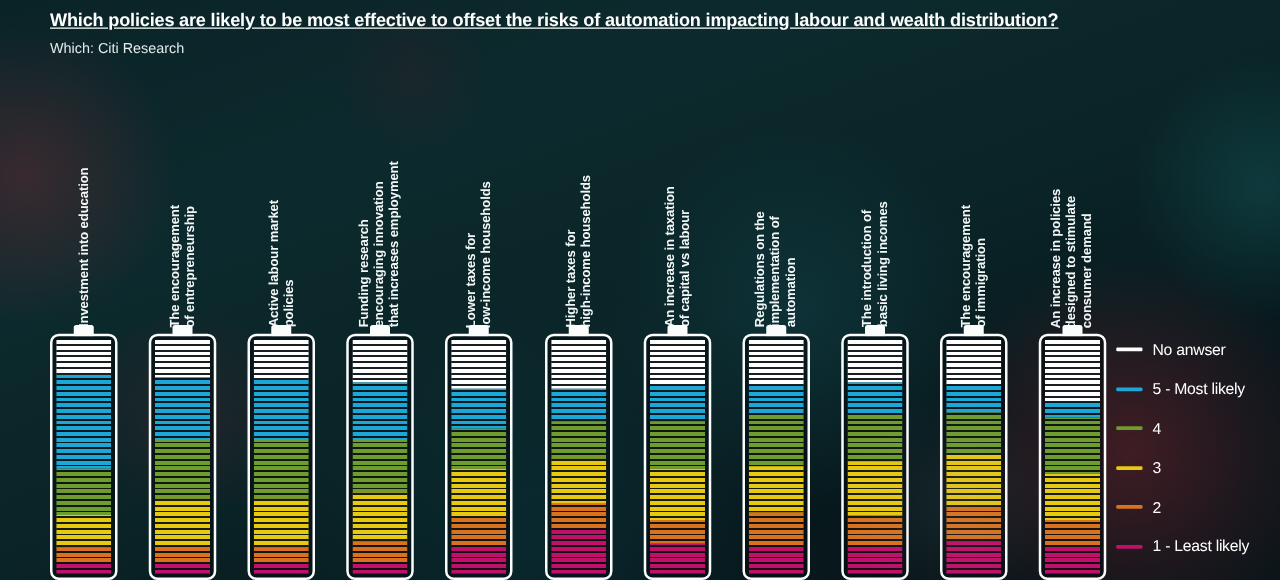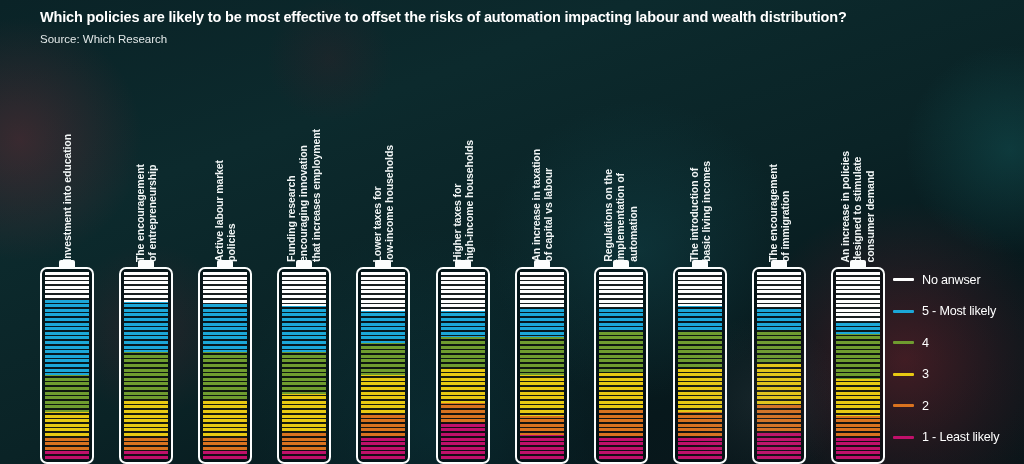--- a/index.html
+++ b/index.html
@@ -29,21 +29,21 @@
     background:
       radial-gradient(circle 90px at 330px 60px, rgba(70,30,40,.25) 0%, rgba(0,0,0,0) 70%),
       radial-gradient(circle 120px at 760px 400px, rgba(150,150,160,.10) 0%, rgba(0,0,0,0) 70%);
     pointer-events:none;
   }
 
   
   .header { position: absolute; left: 40px; top: 8px; width: 960px; z-index: 5; }
   .title {
     font-size: 14.5px; font-weight: bold; color: #ffffff;
-    letter-spacing: -0.15px; line-height: 1.25; white-space: nowrap;
+    letter-spacing: -0.15px; line-height: 1.25; white-space: nowrap; text-decoration: underline;
   }
   .source { font-size: 11.5px; color: #e3e9e9; margin-top: 7px; }
 
   
   .cols { position: absolute; left: 0; top: 0; width: 1024px; height: 464px; }
 
   .col { position: absolute; top: 74px; width: 54px; height: 390px; }
 
   .col-label-box {
     position: absolute; left: -9px; top: 0;
@@ -102,21 +102,21 @@
     white-space: nowrap; letter-spacing: -0.2px;
   }
 </style>
 </head>
 <body>
 
 <div id="stage">
 
   <div class="header">
     <div class="title">Which policies are likely to be most effective to offset the risks of automation impacting labour and wealth distribution?</div>
-    <div class="source">Source: Which Research</div>
+    <div class="source">Which: Citi Research</div>
   </div>
 
   <div class="cols">
       <div class="col" style="left: 40px;">
         <div class="col-label-box">
           <div class="col-label">Investment into education</div>
         </div>
         <div class="cap"></div>
         <div class="battery">
           <div class="fill">

